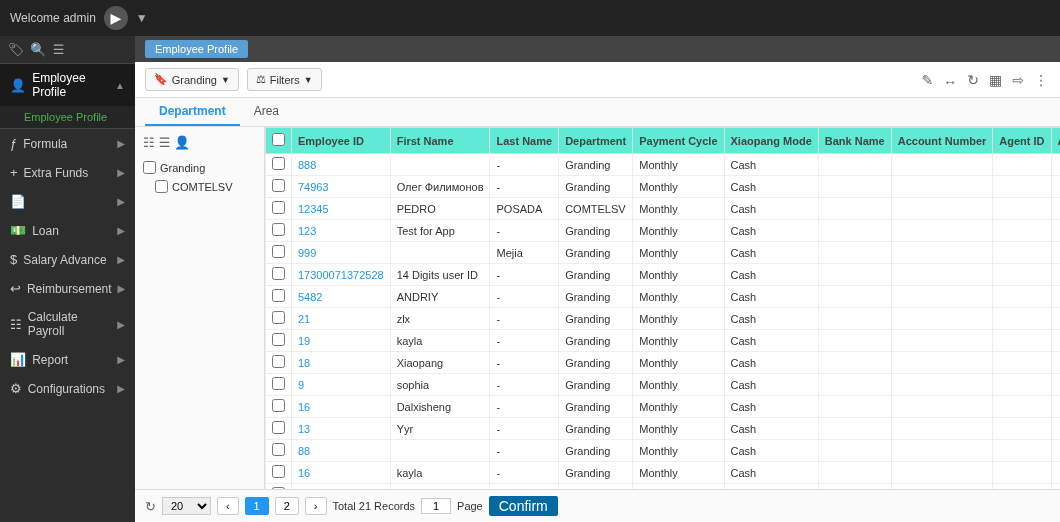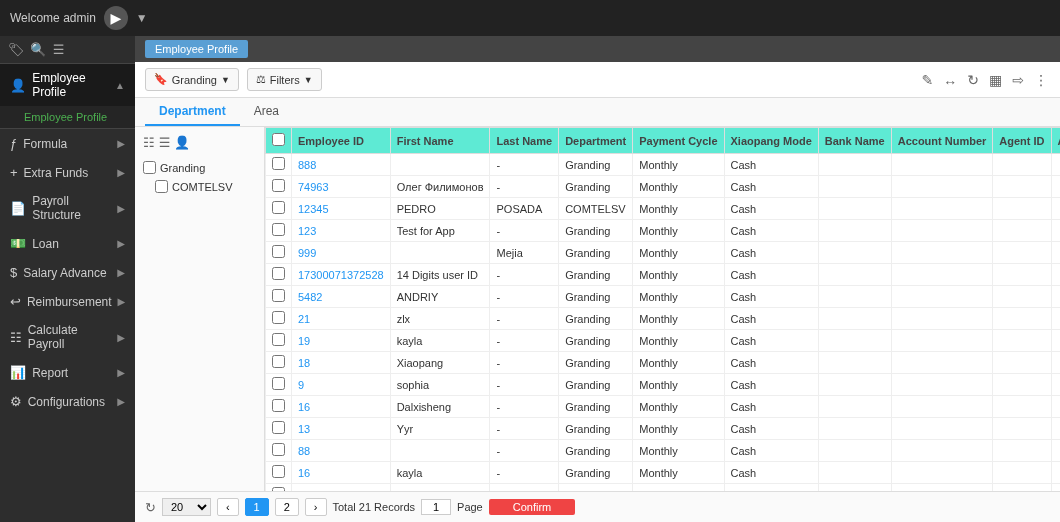--- a/index.html
+++ b/index.html
@@ -297,27 +297,27 @@
       cursor: pointer;
       border-radius: 2px;
       font-size: 11px;
     }
     .pagination-btn.active {
       background: #2196f3;
       color: #fff;
       border-color: #2196f3;
     }
     .pagination-confirm {
-      background: #ef4444;
+      background: #0369a1;
       color: #fff;
       border: none;
-      padding: 2px 24px;
+      padding: 2px 10px;
       border-radius: 2px;
       cursor: pointer;
-      font-size: 11px;
+      font-size: 14px;
     }
     .page-size-select {
       border: 1px solid #ccc;
       padding: 1px 4px;
       font-size: 11px;
     }
     .refresh-icon { cursor: pointer; color: #666; font-size: 13px; }
   </style>
 </head>
 <body>
@@ -355,21 +355,20 @@
       <span>Formula</span>
       <span class="arrow">▶</span>
     </div>
     <div class="sidebar-item">
       <span class="icon">+</span>
       <span>Extra Funds</span>
       <span class="arrow">▶</span>
     </div>
     <div class="sidebar-item">
       <span class="icon">📄</span>
-      <span>Payroll Structure</span>
       <span class="arrow">▶</span>
     </div>
     <div class="sidebar-item">
       <span class="icon">💵</span>
       <span>Loan</span>
       <span class="arrow">▶</span>
     </div>
     <div class="sidebar-item">
       <span class="icon">$</span>
       <span>Salary Advance</span>

